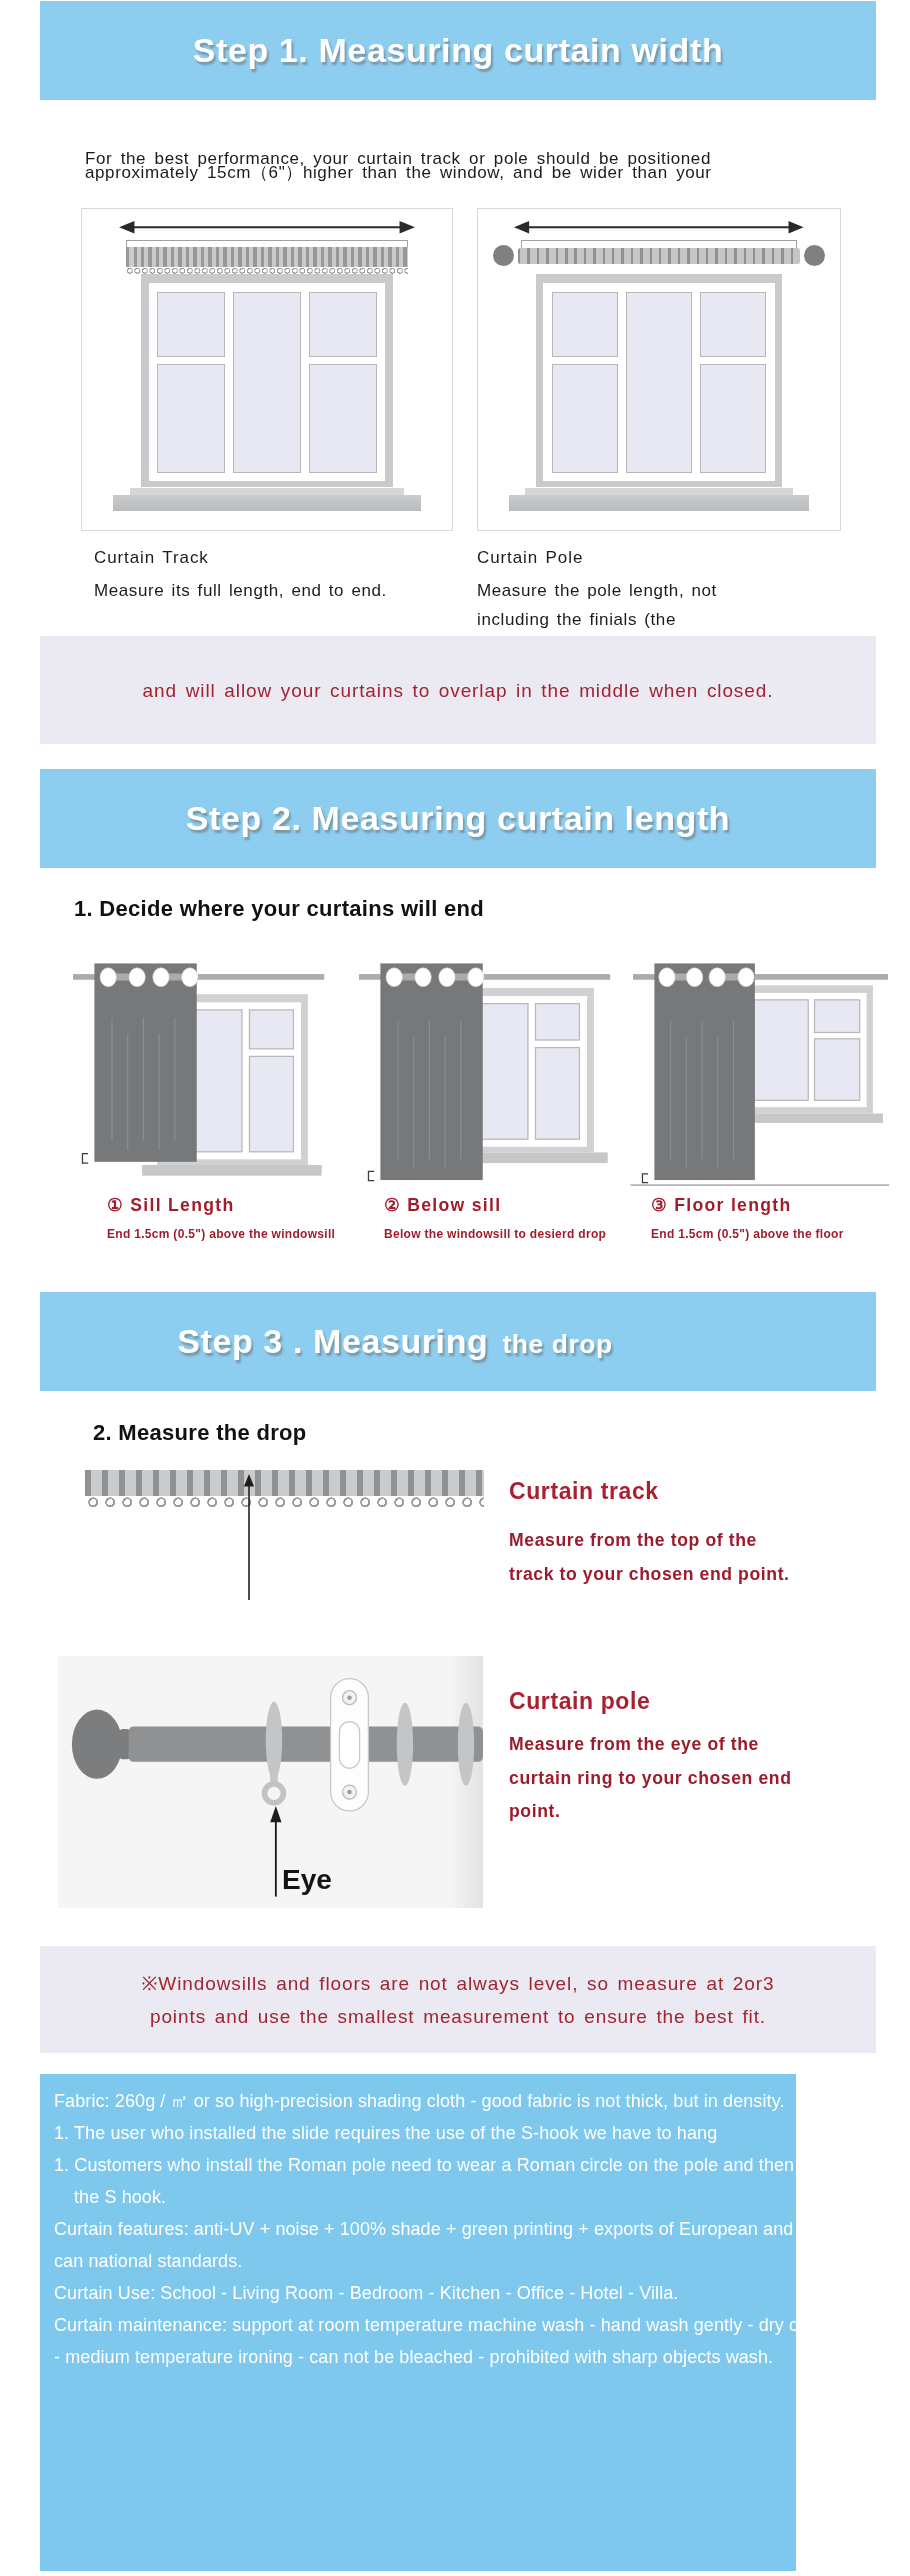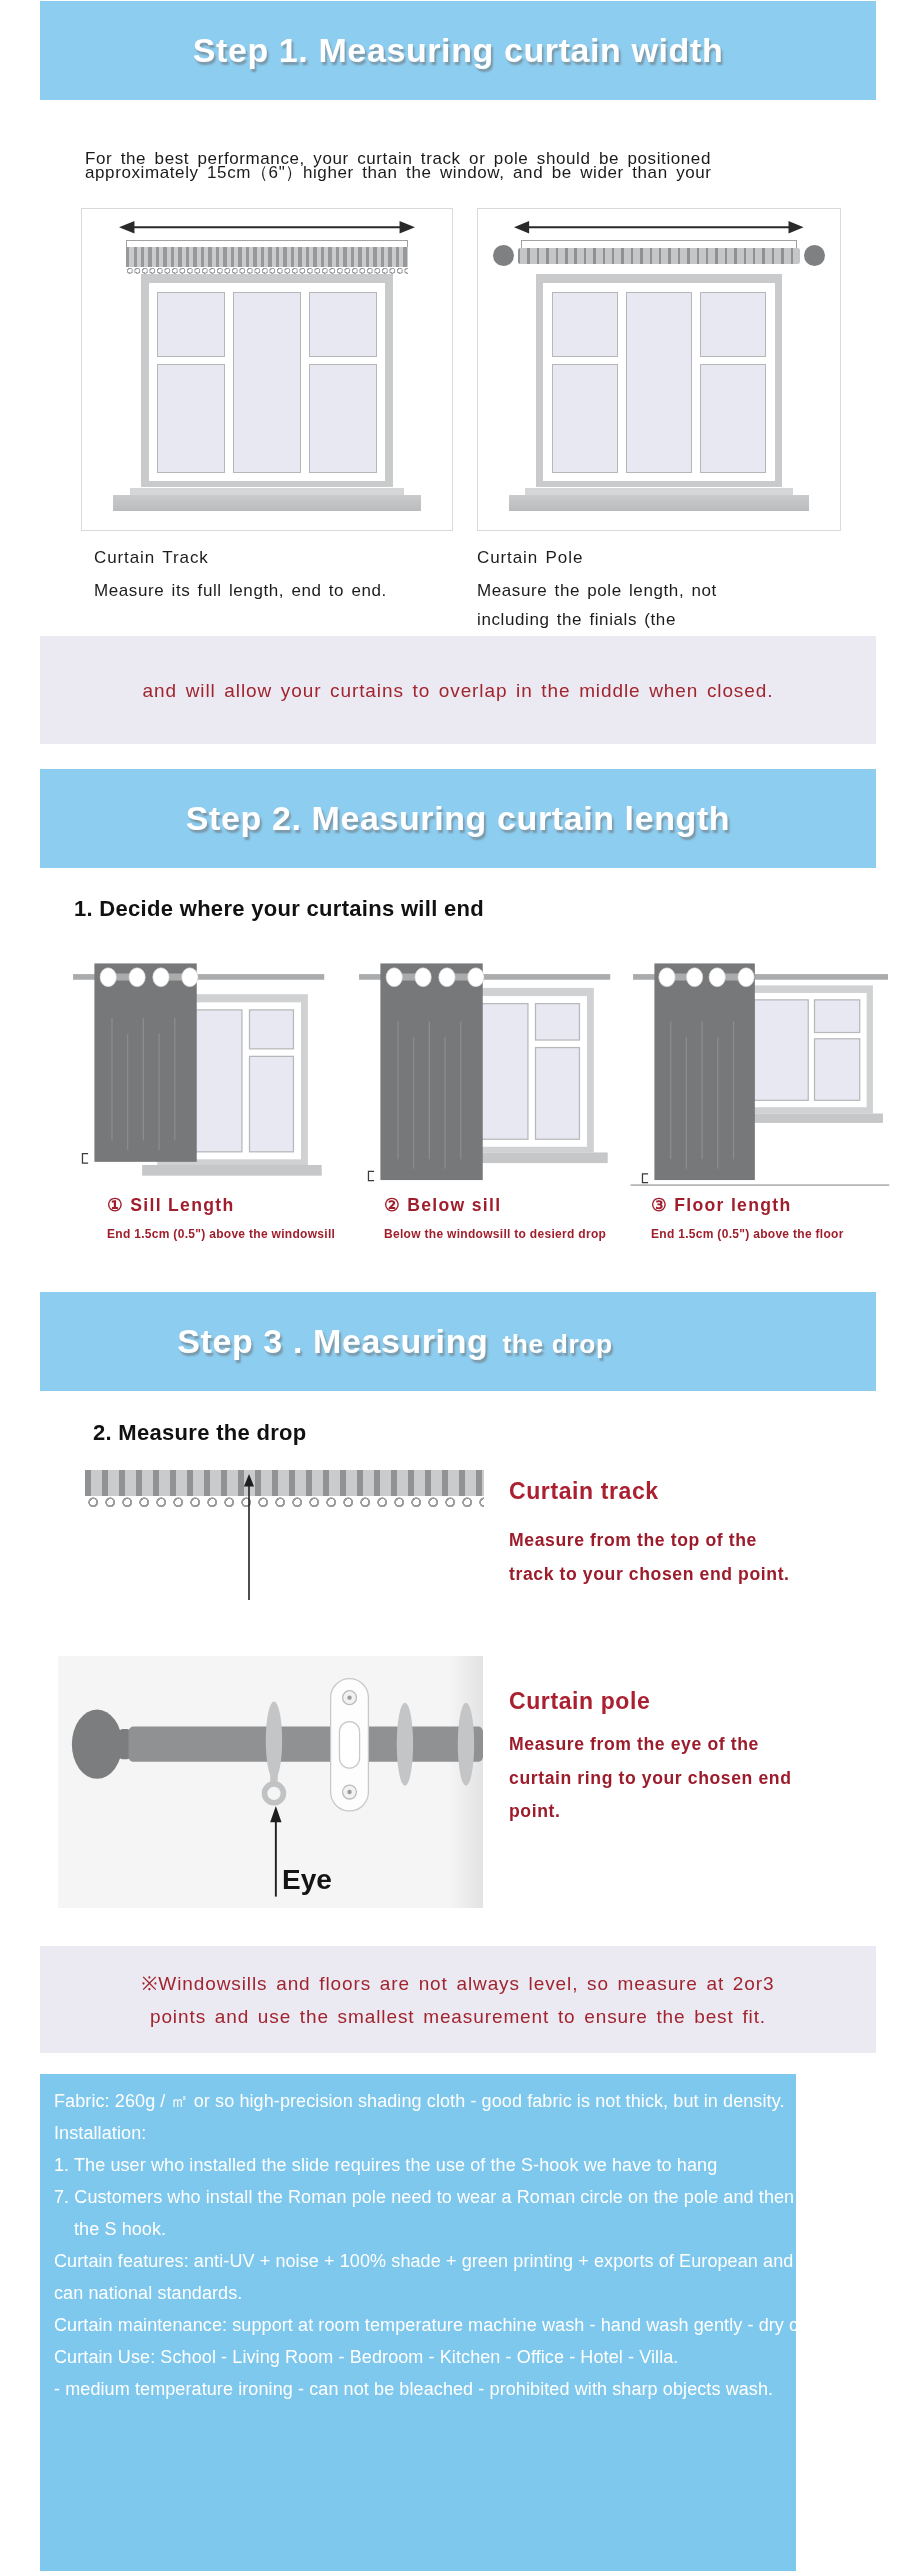--- a/index.html
+++ b/index.html
@@ -301,25 +301,24 @@
   <div class="red-body" style="left:509px; top:1762px;">curtain ring to your chosen end</div>
   <div class="red-body" style="left:509px; top:1795px;">point.</div>
 
   <div class="note-box" style="top:1946px; height:107px;">
     <div class="note-line">※Windowsills and floors are not always level, so measure at 2or3</div>
     <div class="note-line">points and use the smallest measurement to ensure the best fit.</div>
   </div>
 
   <div class="info-box">
     <div class="info-line">Fabric: 260g / ㎡ or so high-precision shading cloth - good fabric is not thick, but in density.</div>
-    <div class="info-line">Installation:</div>
     <div class="info-line">1. The user who installed the slide requires the use of the S-hook we have to hang</div>
-    <div class="info-line">7. Customers who install the Roman pole need to wear a Roman circle on the pole and then use</div>
+    <div class="info-line">1. Customers who install the Roman pole need to wear a Roman circle on the pole and then use</div>
     <div class="info-line indent">the S hook.</div>
     <div class="info-line">Curtain features: anti-UV + noise + 100% shade + green printing + exports of European and Ameri-</div>
     <div class="info-line">can national standards.</div>
+    <div class="info-line">Curtain Use: School - Living Room - Bedroom - Kitchen - Office - Hotel - Villa.</div>
     <div class="info-line">Curtain maintenance: support at room temperature machine wash - hand wash gently - dry cleaning</div>
-    <div class="info-line">Curtain Use: School - Living Room - Bedroom - Kitchen - Office - Hotel - Villa.</div>
     <div class="info-line">- medium temperature ironing - can not be bleached - prohibited with sharp objects wash.</div>
   </div>
 
 </div>
 
 
 </body></html>

